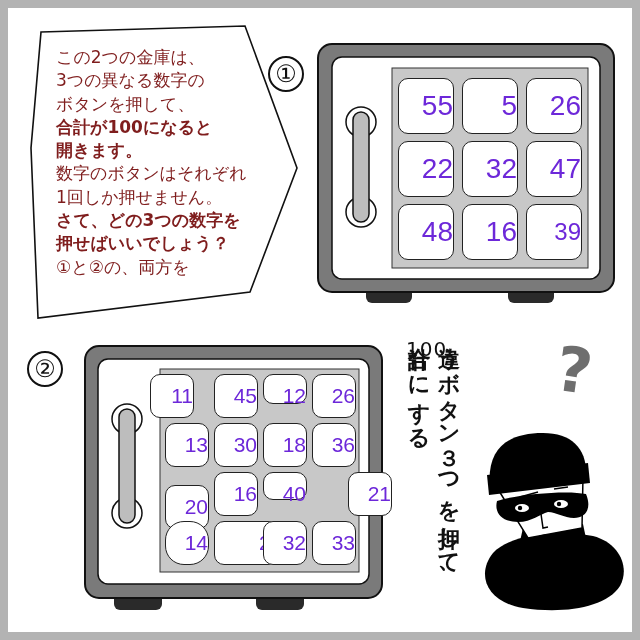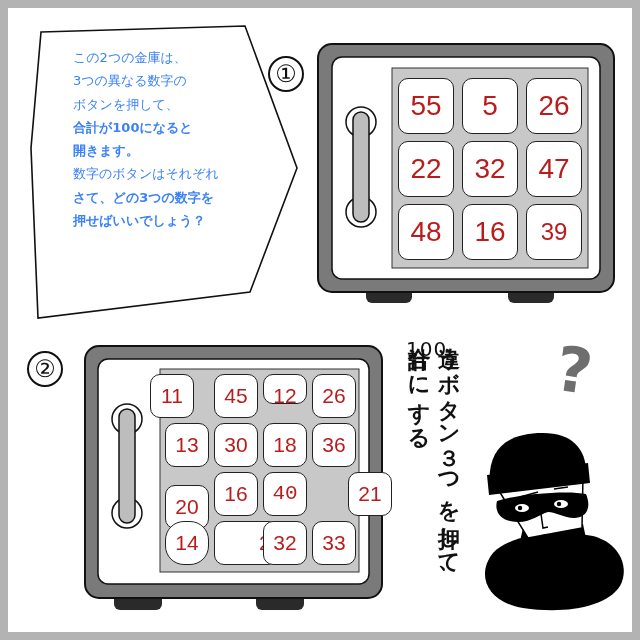--- a/index.html
+++ b/index.html
@@ -1,41 +1,43 @@
 <!DOCTYPE html>
 <html><head>
   <meta charset="utf-8">
   <style>
     html, body { margin: 0; padding: 0; }
     body { width: 640px; height: 640px; overflow: hidden; background: #b3b3b3; font-family: "DejaVu Sans", sans-serif; }
     #frame { position: absolute; left: 8px; top: 8px; width: 624px; height: 624px; background: #ffffff; overflow: hidden; }
     .abs { position: absolute; }
-    .bubble-text { position: absolute; left: 65px; top: 38px; font-size: 13px; line-height: 23.3px; color: #3b82f6; letter-spacing: 0px; white-space: nowrap; }
+    .bubble-text { position: absolute; left: 48px; top: 38px; font-size: 17px; line-height: 23.3px; color: #7f1d1d; letter-spacing: 0px; white-space: nowrap; }
     .bubble-text .b { font-weight: bold; }
     .circ-num { position: absolute; width: 32px; height: 32px; border: 2px solid #111; border-radius: 50%; font-size: 24px; line-height: 32px; text-align: center; color: #111; font-family: "Liberation Sans", sans-serif; }
-    .key { position: absolute; background: #fff; border: 1.5px solid #222; border-radius: 10px; box-sizing: border-box; text-align: center; color: #b91c1c; font-family: "Liberation Sans", sans-serif; }
+    .key { position: absolute; background: #fff; border: 1.5px solid #222; border-radius: 10px; box-sizing: border-box; text-align: right; color: #6d28d9; font-family: "Liberation Sans", sans-serif; }
     .vtext { position: absolute; writing-mode: vertical-rl; font-weight: bold; color: #111; font-size: 22px; line-height: 26px; letter-spacing: 1px; }
   </style>
 </head>
 <body>
 
 <div id="frame">
 
   <svg class="abs" style="left:0;top:0" width="624" height="624">
     <polygon points="33,24 237,18 289,160 242,284 30,310 23,140" fill="#fff" stroke="#111" stroke-width="1.6"></polygon>
   </svg>
   <div class="bubble-text" id="instr">
       <div>この2つの金庫は、</div>
       <div>3つの異なる数字の</div>
       <div>ボタンを押して、</div>
       <div class="b">合計が100になると</div>
       <div class="b">開きます。</div>
       <div>数字のボタンはそれぞれ</div>
+      <div>1回しか押せません。</div>
       <div class="b">さて、どの3つの数字を</div>
       <div class="b">押せばいいでしょう？</div>
+      <div>①と②の、両方を</div>
     </div>
 
   <div class="circ-num" style="left:260px;top:48px">①</div>
   <svg class="abs" style="left:0;top:0" width="624" height="624">
     <rect x="358" y="277" width="46" height="18" rx="6" fill="#2a2a2a"></rect>
     <rect x="500" y="277" width="46" height="18" rx="6" fill="#2a2a2a"></rect>
     <rect x="310" y="36" width="296" height="248" rx="14" fill="#7a7a7a" stroke="#111" stroke-width="2"></rect>
     <rect x="324" y="49" width="268" height="222" rx="10" fill="#fff" stroke="#111" stroke-width="1.5"></rect>
     <rect x="384" y="60" width="196" height="200" fill="#c8c8c8" stroke="#333" stroke-width="1"></rect>
     <g>
@@ -73,21 +75,21 @@
       <div class="key" style="left: 142px; top: 366px; width: 44px; height: 44px; font-size: 21px; line-height: 41px;">11</div>
       <div class="key" style="left: 206px; top: 366px; width: 44px; height: 44px; font-size: 21px; line-height: 41px;">45</div>
       <div class="key" style="left: 255px; top: 366px; width: 44px; height: 30px; font-size: 21px; line-height: 41px;">12</div>
       <div class="key" style="left: 304px; top: 366px; width: 44px; height: 44px; font-size: 21px; line-height: 41px;">26</div>
       <div class="key" style="left: 157px; top: 415px; width: 44px; height: 44px; font-size: 21px; line-height: 41px;">13</div>
       <div class="key" style="left: 206px; top: 415px; width: 44px; height: 44px; font-size: 21px; line-height: 41px;">30</div>
       <div class="key" style="left: 255px; top: 415px; width: 44px; height: 44px; font-size: 21px; line-height: 41px;">18</div>
       <div class="key" style="left: 304px; top: 415px; width: 44px; height: 44px; font-size: 21px; line-height: 41px;">36</div>
       <div class="key" style="left: 157px; top: 464px; width: 44px; height: 44px; font-size: 21px; line-height: 41px; margin-top: 13px;">20</div>
       <div class="key" style="left: 206px; top: 464px; width: 44px; height: 44px; font-size: 21px; line-height: 41px;">16</div>
-      <div class="key" style="left: 255px; top: 464px; width: 44px; height: 44px; font-size: 21px; line-height: 41px; font-family: Liberation Mono, monospace;">40</div>
+      <div class="key" style="left: 255px; top: 464px; width: 44px; height: 28px; font-size: 21px; line-height: 41px;">40</div>
       <div class="key" style="left: 304px; top: 464px; width: 44px; height: 44px; font-size: 21px; line-height: 41px; margin-left: 36px;">21</div>
       <div class="key" style="left: 157px; top: 513px; width: 44px; height: 44px; font-size: 21px; line-height: 41px; border-radius: 19px;">14</div>
       <div class="key" style="left: 206px; top: 513px; width: 64px; height: 44px; font-size: 21px; line-height: 41px; padding-left: 44px;">27</div>
       <div class="key" style="left: 255px; top: 513px; width: 44px; height: 44px; font-size: 21px; line-height: 41px;">32</div>
       <div class="key" style="left: 304px; top: 513px; width: 44px; height: 44px; font-size: 21px; line-height: 41px;">33</div>
     </div>
 
   <div class="vtext" style="left:428px;top:322px;height:300px">違うボタン３つを押して、</div>
   <div class="vtext" style="left:398px;top:322px;height:200px"><span>合計</span><span style="writing-mode:horizontal-tb;display:inline-block;font-size:20px;width:26px;height:20px;text-align:center;margin:4px 0;font-weight:normal">100</span><span>にする</span></div>
 

